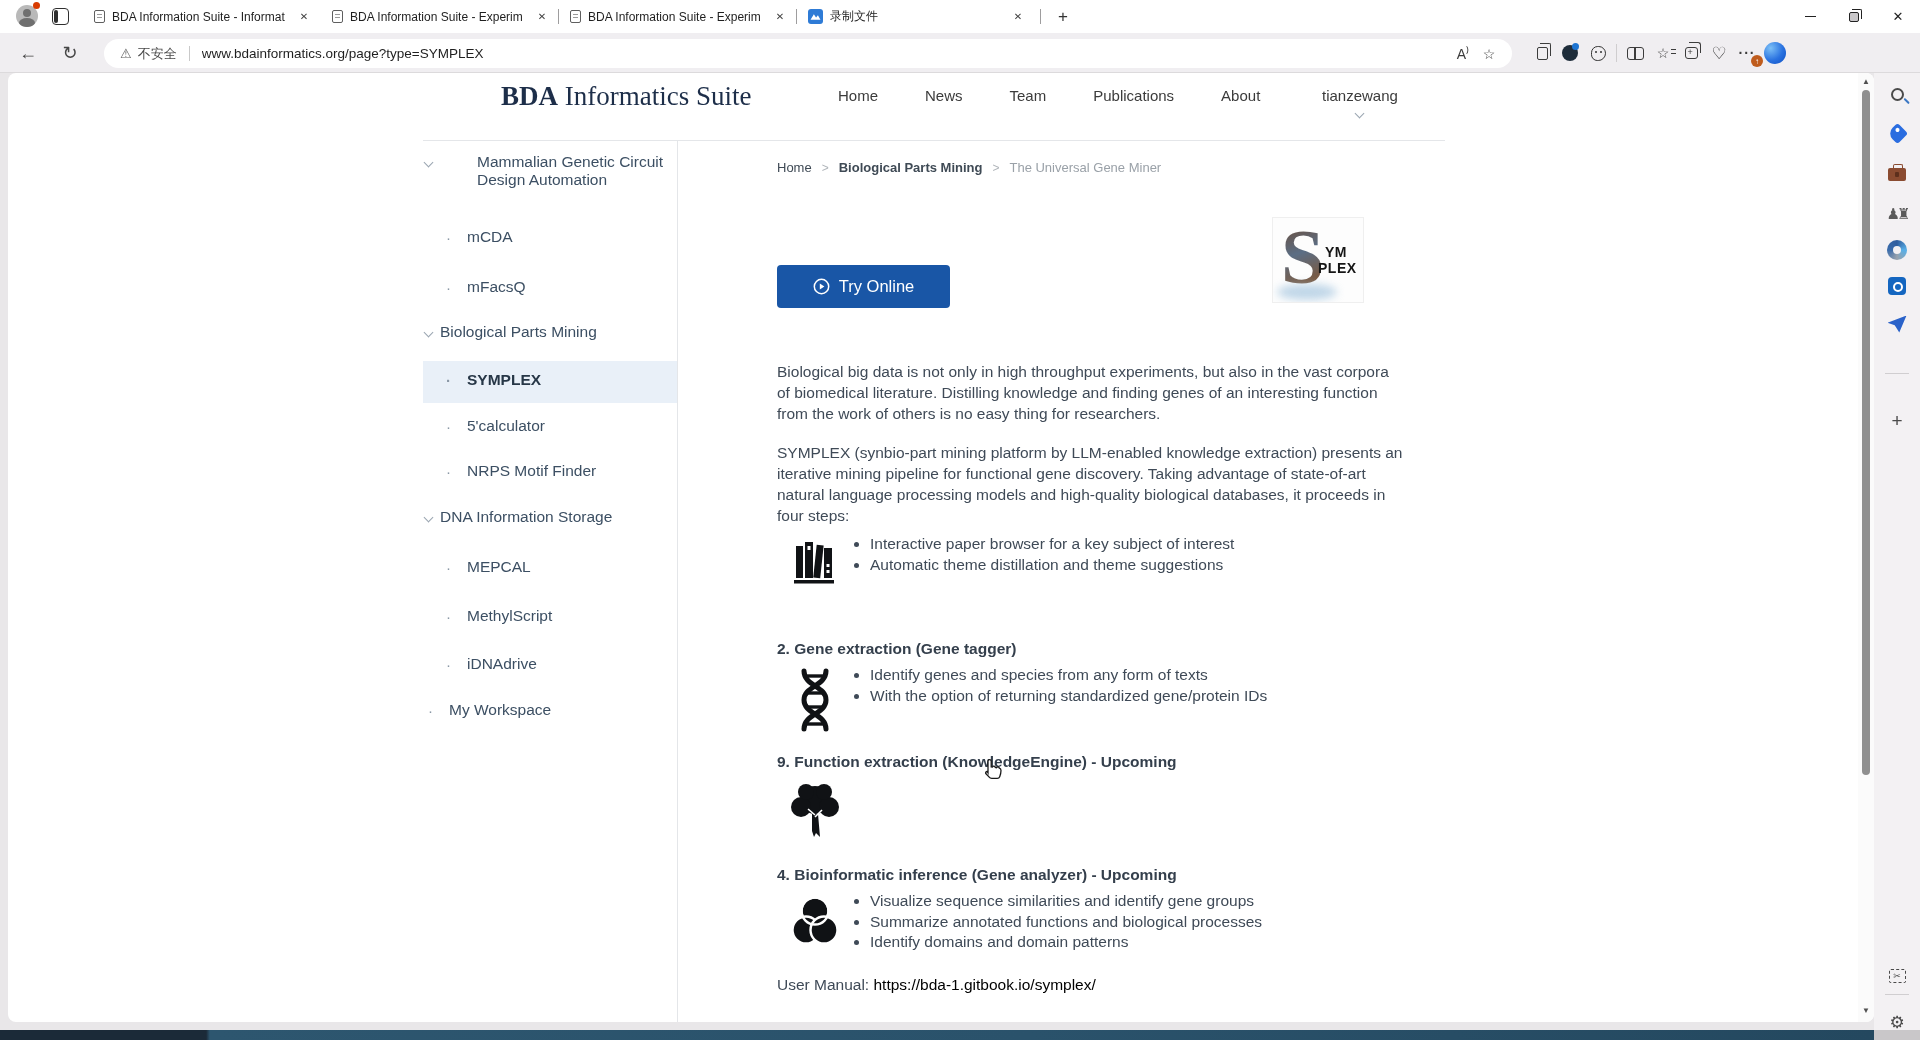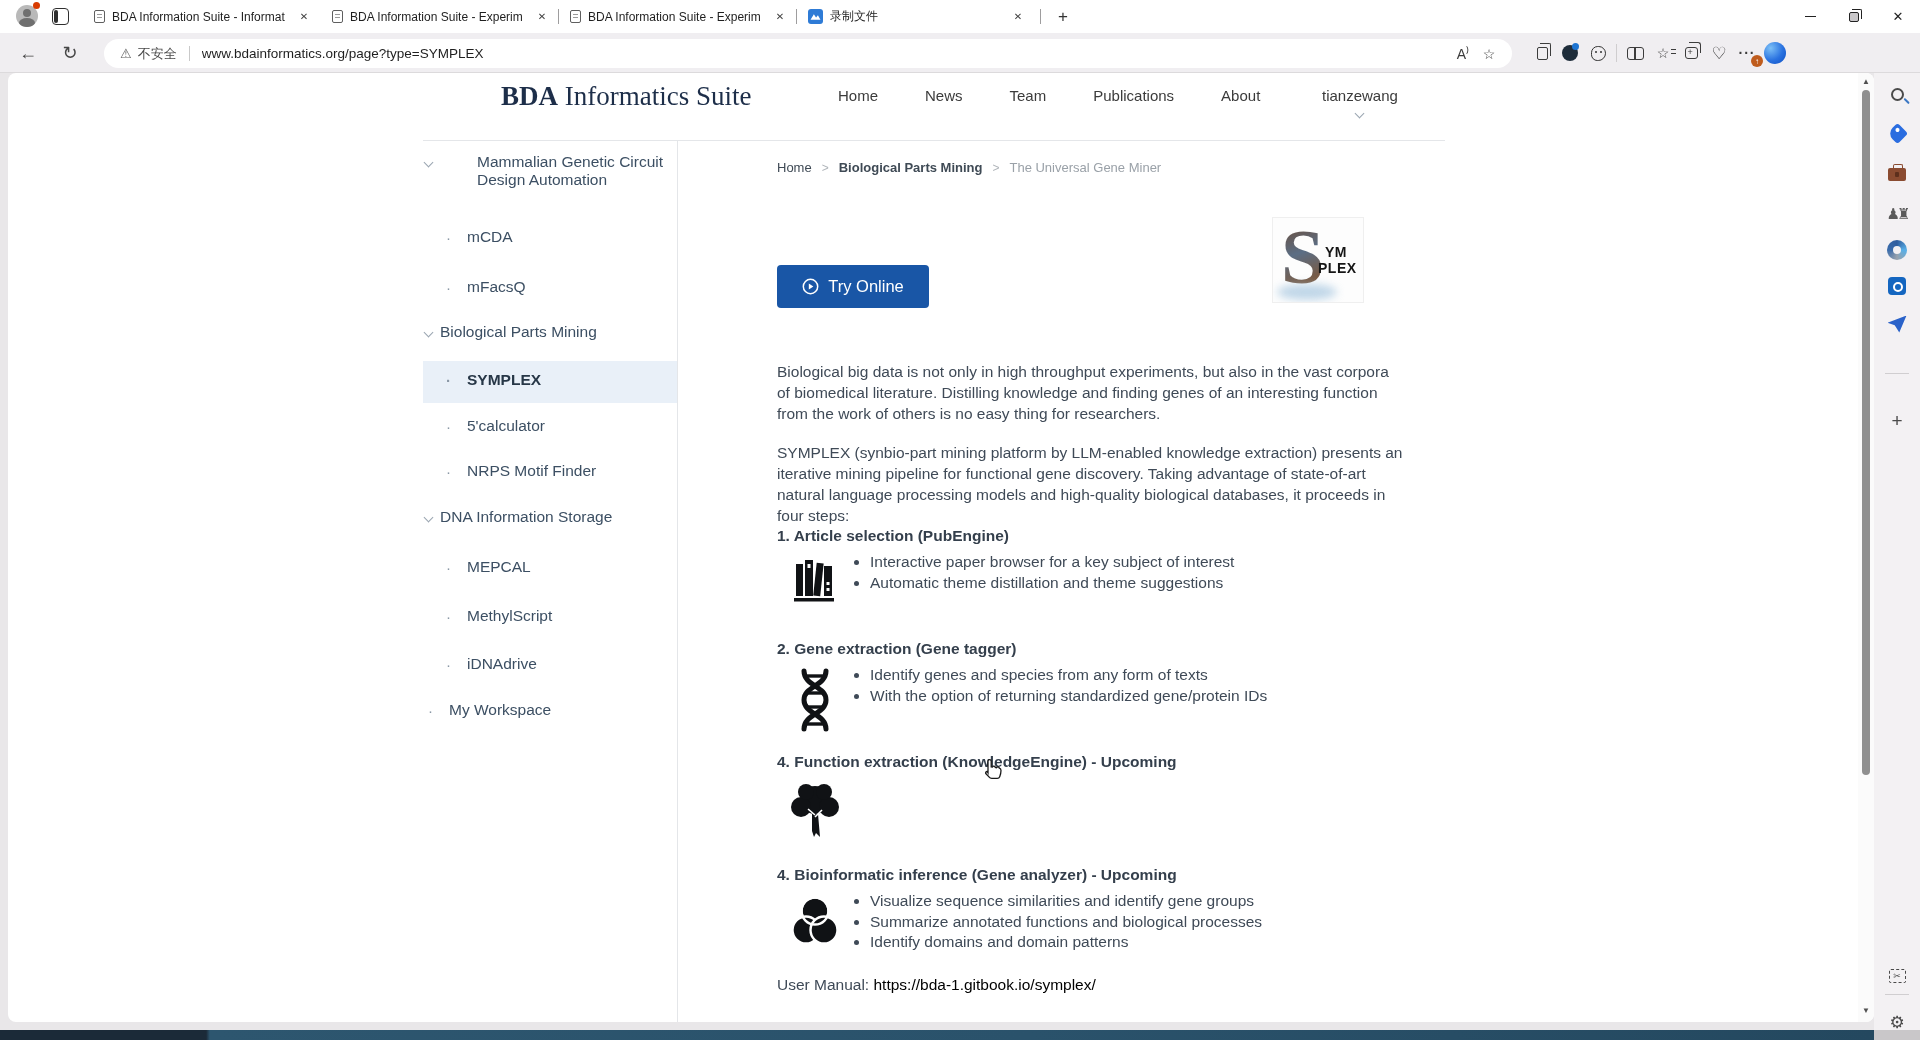--- a/index.html
+++ b/index.html
@@ -125,21 +125,21 @@
   #breadcrumb .bc-current { color:#9aa1a8; }
 
   
   #page-title { position:absolute; left:768px; top:134px; font-size:31px; font-weight:400; color:#3a4452; letter-spacing:-0.2px; }
   #symplex-logo { position:absolute; left:1264px; top:144px; width:92px; height:86px; background:#fdfdfd; border:1px solid #efefef; overflow:hidden; }
   #symplex-logo .big-s { position:absolute; left:8px; top:-6px; font-family:"Liberation Serif", serif; font-weight:bold; font-size:78px; background:linear-gradient(160deg,#6d4a33 10%, #5b6e85 45%, #7a5940 75%, #4a6178); -webkit-background-clip:text; background-clip:text; color:transparent; }
   #symplex-logo .lg-ym { position:absolute; left:52px; top:26px; font-size:14px; font-weight:800; color:#161616; letter-spacing:0.5px; }
   #symplex-logo .lg-plex { position:absolute; left:45px; top:42px; font-size:14px; font-weight:800; color:#161616; letter-spacing:0.5px; }
   #symplex-logo .smear { position:absolute; left:4px; bottom:2px; width:60px; height:16px; background:#9fc2dd; border-radius:50%; filter:blur(4px); opacity:.65; }
 
-  #try-btn { position:absolute; left:769px; top:192px; width:152px; height:43px; background:#1956a6; border-radius:4px; color:#fff; font-size:16.5px; display:flex; align-items:center; justify-content:center; gap:9px; }
+  #try-btn { position:absolute; left:769px; top:192px; width:173px; height:43px; background:#1956a6; border-radius:4px; color:#fff; font-size:16.5px; display:flex; align-items:center; justify-content:center; gap:9px; }
 
   .para { position:absolute; left:769px; width:628px; font-size:15.5px; line-height:21px; color:#3f4a57; }
   #para1 { top:272px; }
   #para2 { top:353px; }
 
   .step { position:absolute; left:769px; width:650px; }
   .step h3 { margin:0; font-size:15.5px; font-weight:bold; color:#343f4c; }
   .step-row { display:flex; margin-top:7px; }
   .step-iconbox { width:76px; flex:none; display:flex; justify-content:center; align-items:flex-start; padding-top:3px; }
   .step ul { margin:0; padding-left:17px; }
@@ -375,21 +375,20 @@
       <circle cx="8.5" cy="8.5" r="7.2" fill="none" stroke="#fff" stroke-width="1.5"></circle>
       <path d="M6.8 5.6 L11.4 8.5 L6.8 11.4 Z" fill="#fff"></path>
     </svg>
     <span>Try Online</span>
   </div>
 
   <p class="para" id="para1">Biological big data is not only in high throughput experiments, but also in the vast corpora of biomedical literature. Distilling knowledge and finding genes of an interesting function from the work of others is no easy thing for researchers.</p>
   <p class="para" id="para2">SYMPLEX (synbio-part mining platform by LLM-enabled knowledge extraction) presents an iterative mining pipeline for functional gene discovery. Taking advantage of state-of-art natural language processing models and high-quality biological databases, it proceeds in four steps:</p>
 
   <div class="step" id="step1">
-    <h3>1. Article selection (PubEngine)</h3>
     <div class="step-row">
       <span class="step-iconbox">
         <svg width="44" height="48" viewBox="0 0 44 48">
           <rect x="3" y="9" width="7" height="32" fill="#101215"></rect>
           <rect x="12" y="5" width="8" height="36" fill="#101215"></rect>
           <rect x="14.5" y="9" width="3" height="4" fill="#fff"></rect>
           <rect x="22" y="8" width="7" height="33" transform="rotate(6 25 24)" fill="#101215"></rect>
           <rect x="31" y="11" width="8" height="30" fill="#101215"></rect>
           <rect x="33.5" y="27" width="3" height="3" fill="#fff"></rect>
           <rect x="33.5" y="33" width="3" height="3" fill="#fff"></rect>
@@ -421,21 +420,21 @@
         </svg>
       </span>
       <ul>
         <li>Identify genes and species from any form of texts</li>
         <li>With the option of returning standardized gene/protein IDs</li>
       </ul>
     </div>
   </div>
 
   <div class="step" id="step3">
-    <h3>4. Function extraction (KnowledgeEngine) - Upcoming</h3>
+    <h3>9. Function extraction (KnowledgeEngine) - Upcoming</h3>
     <div class="step-row">
       <span class="step-iconbox">
         <svg width="58" height="60" viewBox="0 0 58 60">
           <circle cx="29" cy="19" r="14" fill="#101215"></circle>
           <circle cx="15" cy="26" r="10" fill="#101215"></circle>
           <circle cx="43" cy="26" r="10" fill="#101215"></circle>
           <circle cx="20" cy="11" r="8" fill="#101215"></circle>
           <circle cx="38" cy="11" r="8" fill="#101215"></circle>
           <path d="M26 33 L32 33 L34 56 L30 52 L28 56 L26 50 Z" fill="#101215"></path>
           <line x1="29" y1="34" x2="22" y2="28" stroke="#fff" stroke-width="1.6"></line>

